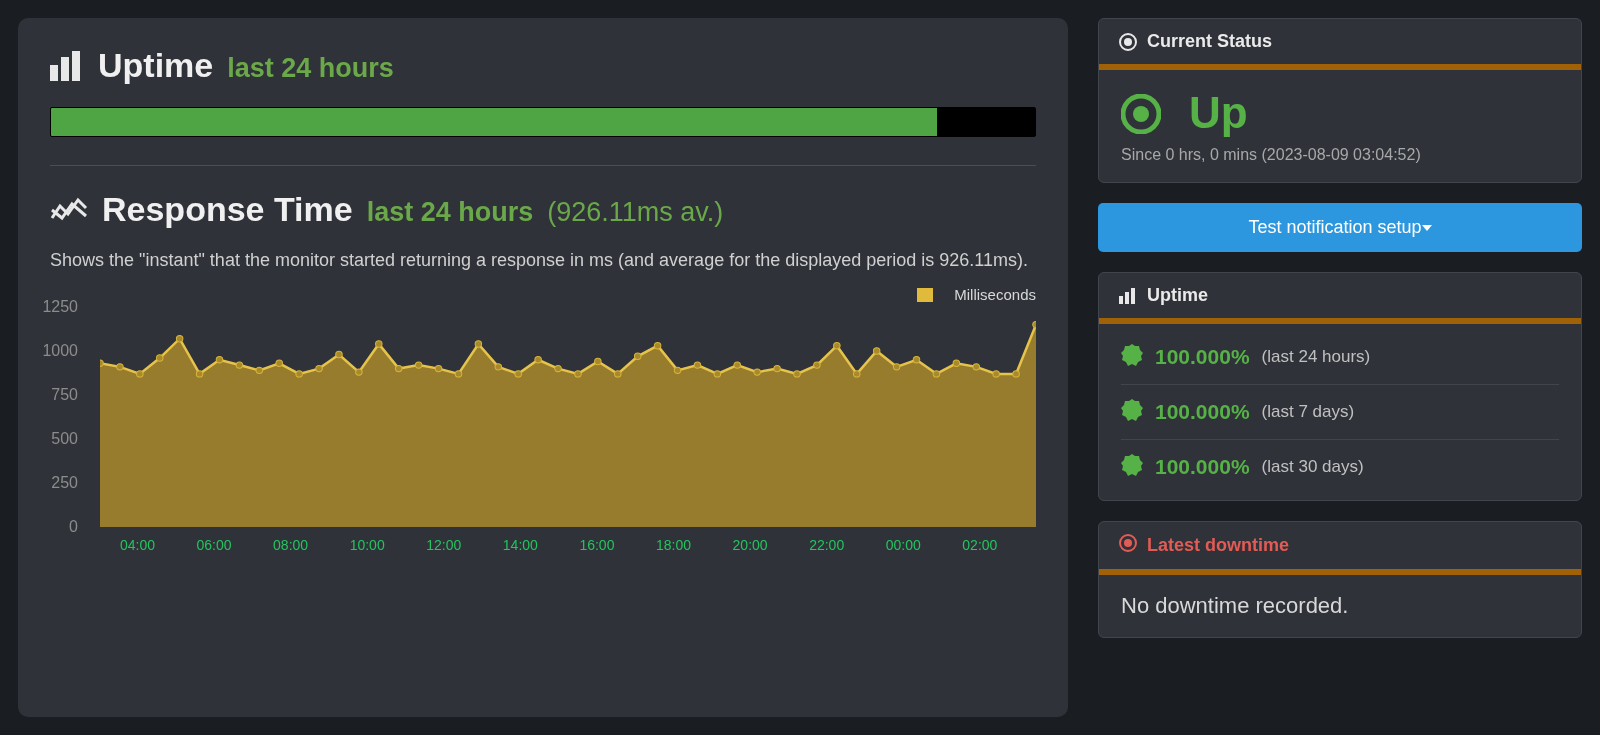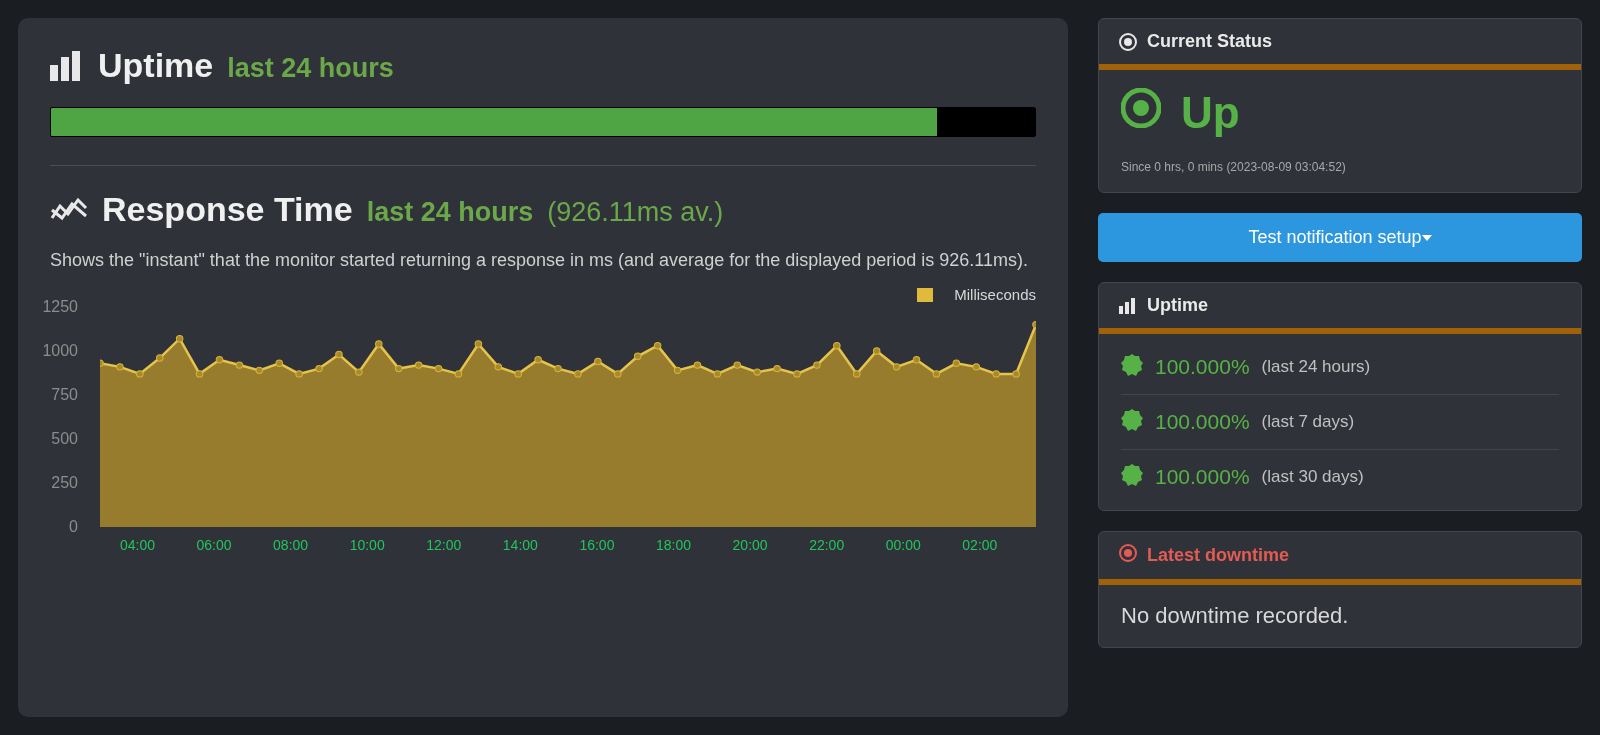--- a/index.html
+++ b/index.html
@@ -146,32 +146,32 @@
     position: absolute;
     left: 50px;
     right: 0;
     top: 0;
     bottom: 30px;
   }
   .plot svg { width: 100%; height: 100%; display: block; }
   
   .status-up-row {
     display: flex;
-    align-items: flex-start;
-    gap: 20px;
+    align-items: flex-end;
+    gap: 28px;
   }
   .status-up-text {
     font-size: 44px;
     font-weight: 700;
     color: #56b246;
   }
   .status-since {
-    font-size: 12px;
+    font-size: 16px;
     color: #a8a8a8;
-    margin-top: 22px;
+    margin-top: 8px;
   }
   .btn-test {
     width: 100%;
     background: #2c97de;
     color: #fff;
     border: none;
     border-radius: 5px;
     padding: 14px 0;
     font-size: 18px;
     font-weight: 500;
@@ -193,21 +193,21 @@
     display: flex;
     align-items: center;
     gap: 12px;
     padding: 14px 0;
   }
   .uptime-list li + li {
     border-top: 1px solid #42464c;
   }
   .pct {
     font-size: 21px;
-    font-weight: 400;
+    font-weight: 700;
     color: #56b246;
   }
   .range {
     font-size: 17px;
     color: #c0c0c0;
   }
   .downtime-title { color: #e25b54; font-weight: 600; font-size: 18px; }
   .downtime-body { font-size: 22px; color: #d8d8d8; }
   
   .icon-bars svg, .icon-line svg, .icon-radio svg, .icon-badge svg { display: block; }

